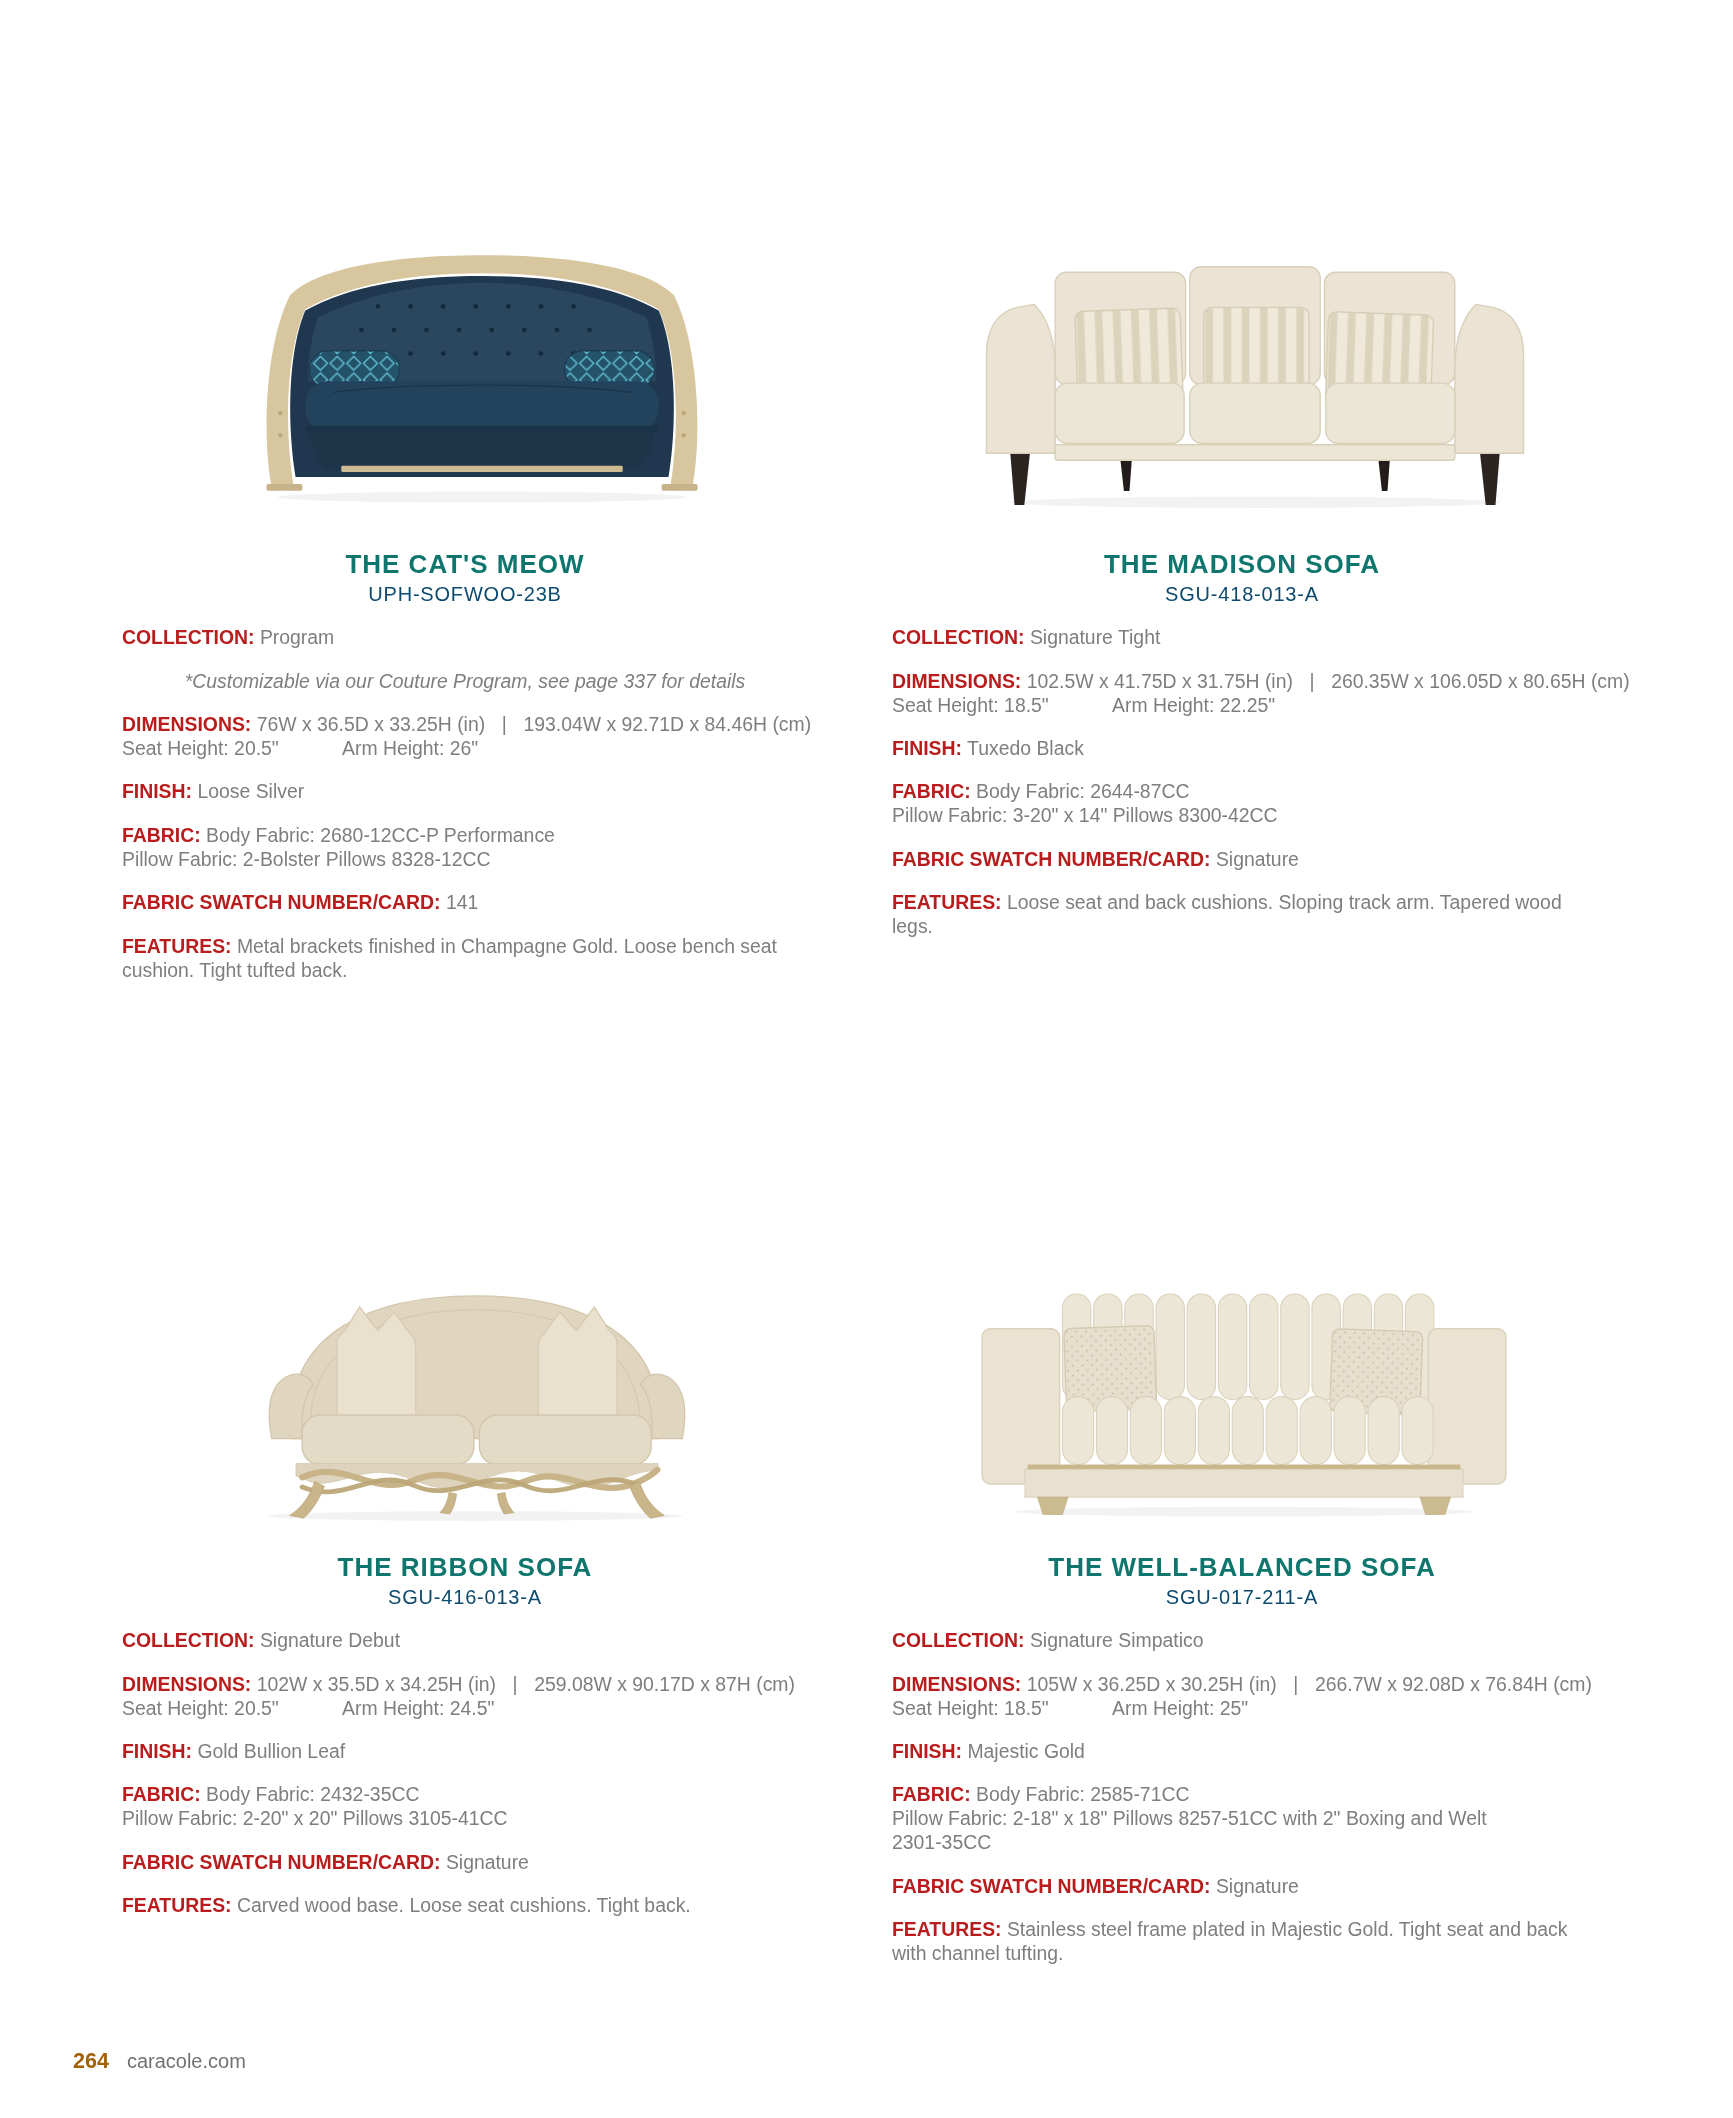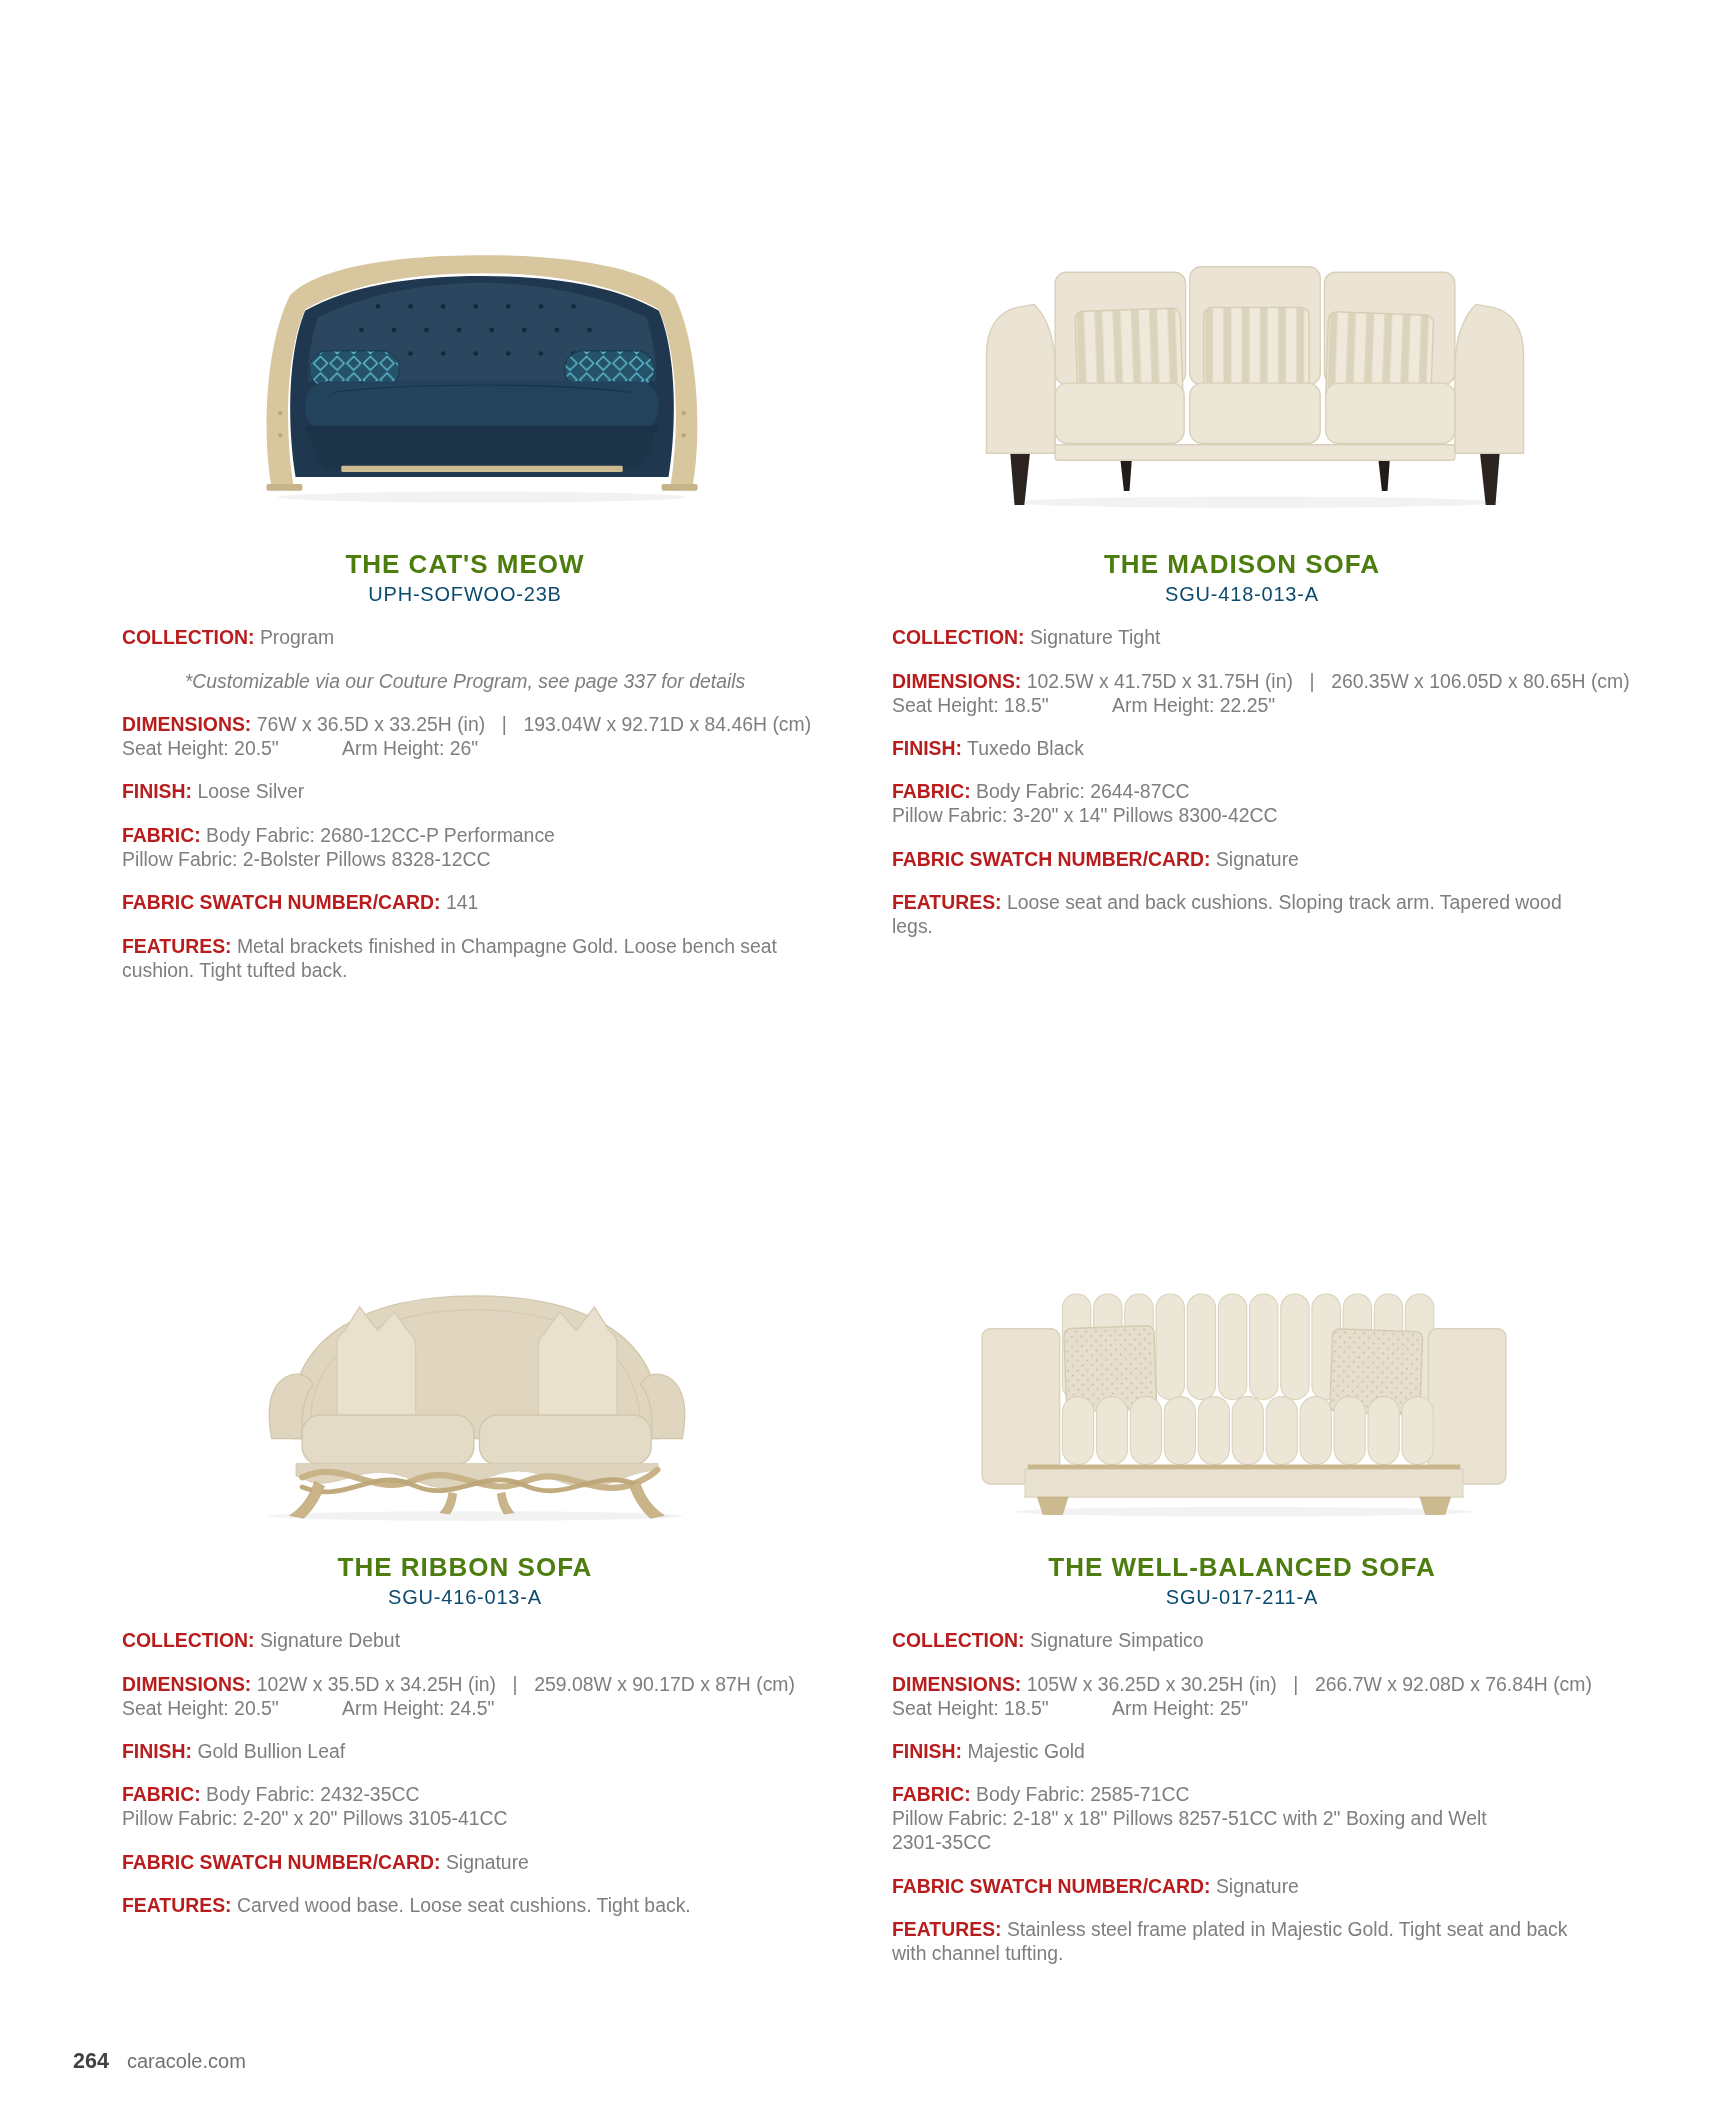--- a/index.html
+++ b/index.html
@@ -19,42 +19,42 @@
     position:absolute;
     color:#7d7e81;
     font-size:19.4px;
     line-height:24px;
   }
   .product-title{
     font-size:26px;
     line-height:29px;
     font-weight:700;
     letter-spacing:1px;
-    color:#4d7c0f;
+    color:#0f766e;
     text-align:center;
     margin:0;
   }
   .product-sku{
     font-size:20px;
     letter-spacing:0.8px;
     color:#0c4a6e;
     text-align:center;
     margin:2.8px 0 0 0;
   }
   .product-info p{margin:19.4px 0 0 0;}
   .product-info p.tight{margin:0;}
   .label{font-weight:700;color:#b91c1c;}
   .note{font-style:italic;margin:0;text-align:center;}
   .dims{white-space:nowrap;}
   .sep{display:inline-block;margin:0 16.6px;}
   .seat{display:inline-block;min-width:220px;}
   .ml{white-space:pre-line;}
 
   .footer{position:absolute;left:73px;top:2049px;}
-  .page-num{font-weight:700;font-size:21.5px;color:#404040;}
+  .page-num{font-weight:700;font-size:21.5px;color:#a16207;}
   .site{font-size:20px;color:#717275;margin-left:18px;}
 </style>
 </head>
 <body>
 
 <div class="page">
 
   <figure style="left:229px;top:205px;width:506px;height:302px;">
     <svg viewBox="0 0 730 435" xmlns="http://www.w3.org/2000/svg">
       <defs>

